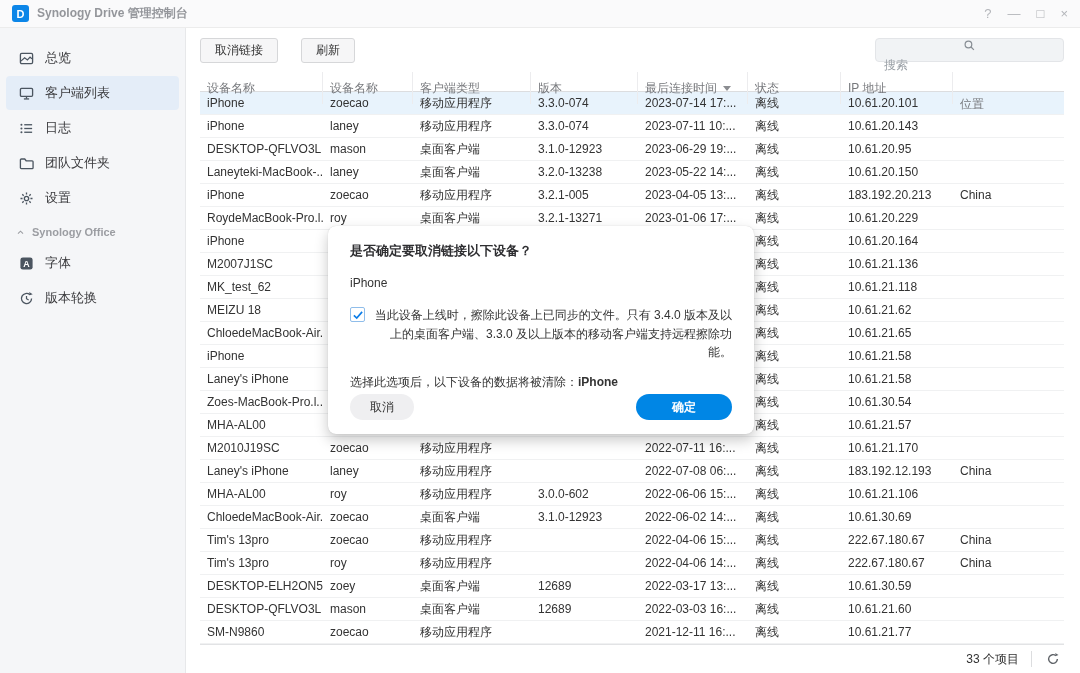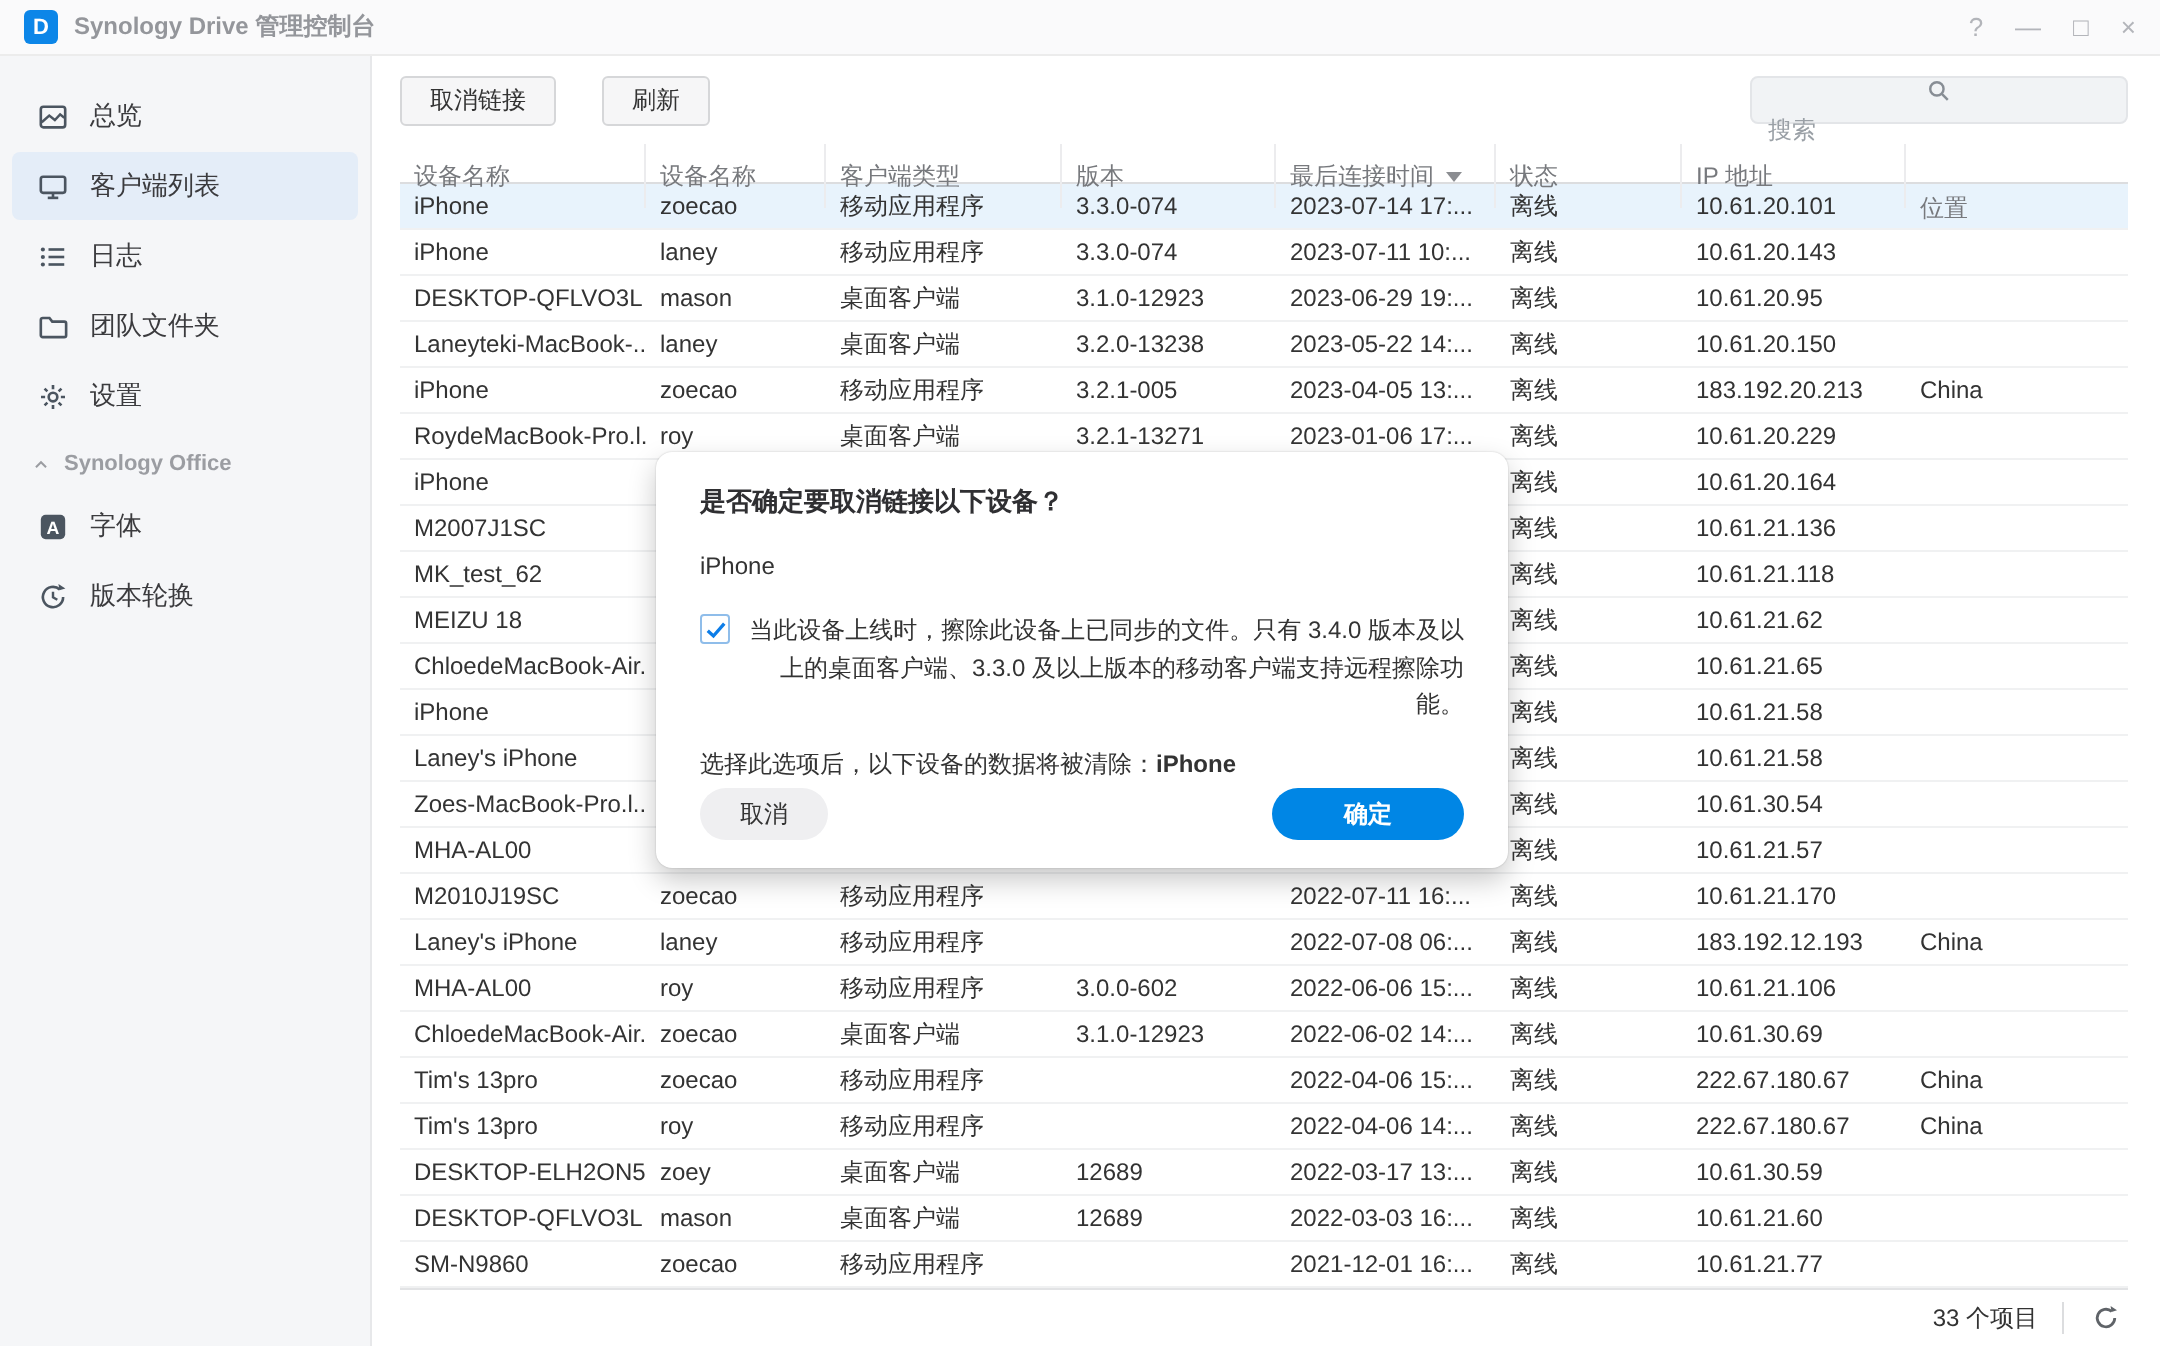--- a/index.html
+++ b/index.html
@@ -434,21 +434,21 @@
           <div class="td">2022-03-03 16:...</div>
           <div class="td">离线</div>
           <div class="td">10.61.21.60</div>
           <div class="td"></div>
         </div>
         <div class="tr">
           <div class="td">SM-N9860</div>
           <div class="td">zoecao</div>
           <div class="td">移动应用程序</div>
           <div class="td"></div>
-          <div class="td">2021-12-01 16:...</div>
+          <div class="td">2021-12-11 16:...</div>
           <div class="td">离线</div>
           <div class="td">10.61.21.77</div>
           <div class="td"></div>
         </div>
       </div>
 
     <div class="statusbar">
       <span>33 个项目</span>
       <span class="status-divider"></span>
       <span class="refresh-btn">

